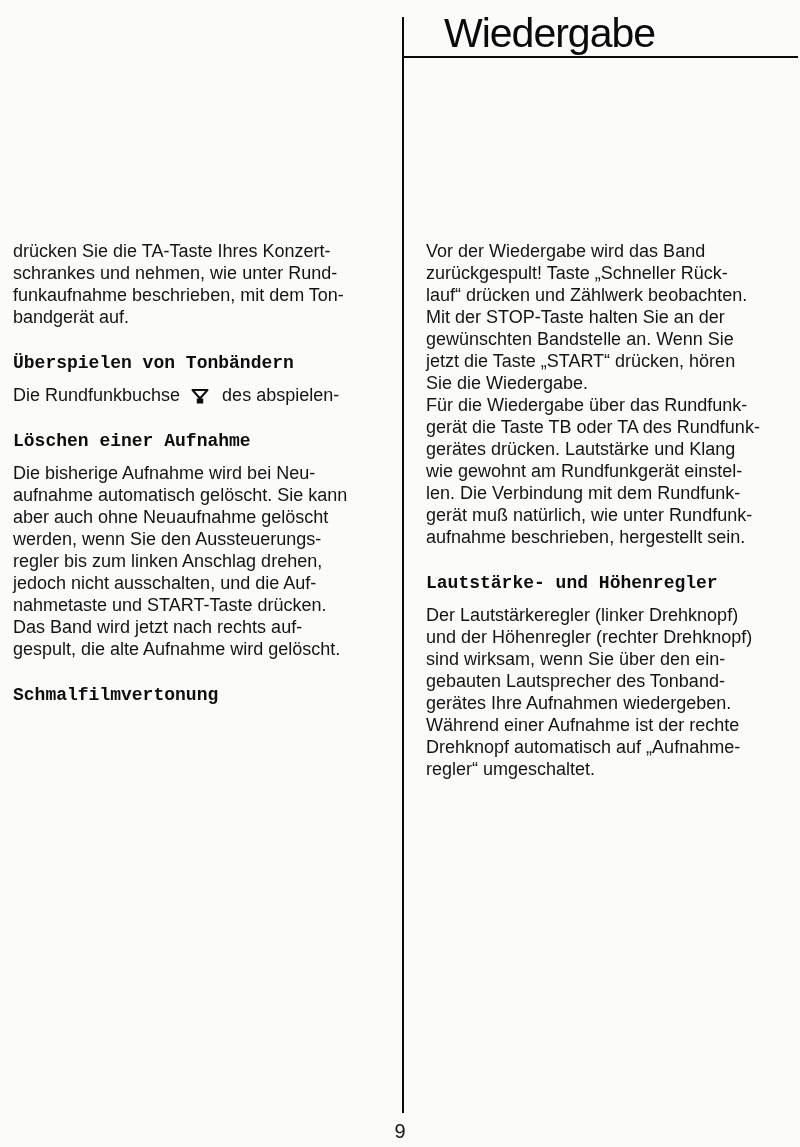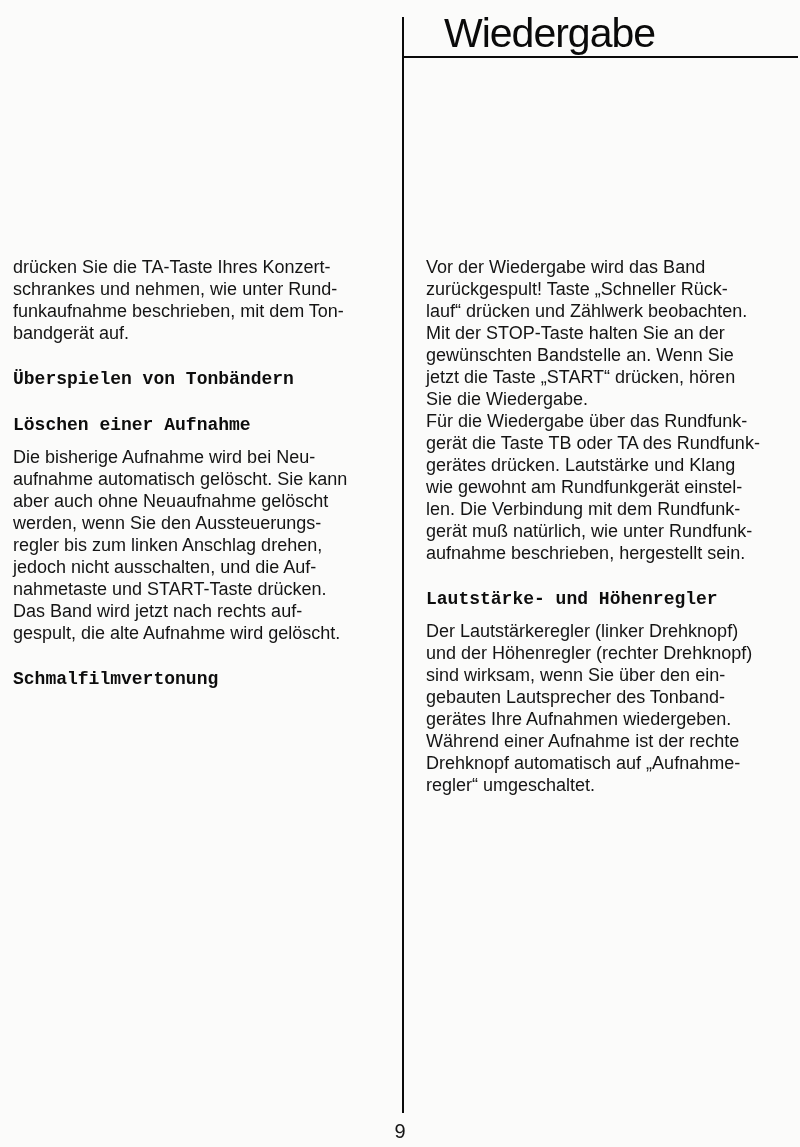--- a/index.html
+++ b/index.html
@@ -34,21 +34,21 @@
   .title-rule {
     position: absolute;
     left: 402px;
     top: 56px;
     width: 396px;
     height: 2px;
     background: #0a0a0a;
   }
   .col {
     position: absolute;
-    top: 256px;
+    top: 240px;
     font-size: 18px;
     line-height: 22px;
   }
   .col-left  { left: 13px;  width: 384px; }
   .col-right { left: 426px; width: 368px; }
   .col p {
     margin: 0;
     white-space: pre-line;
   }
   .col h2 {
@@ -90,20 +90,28 @@
 
   <div class="col col-left">
     <p>drücken Sie die TA-Taste Ihres Konzert-
 schrankes und nehmen, wie unter Rund-
 funkaufnahme beschrieben, mit dem Ton-
 bandgerät auf.</p>
 
     <h2>Überspielen von Tonbändern</h2>
 
 
+    <div class="sym-line">
+      <span>Die Rundfunkbuchse</span>
+      <svg class="icon-radio" width="20" height="20" viewBox="0 0 20 20" aria-hidden="true">
+        <path d="M2.5 4 H17.5 M2.5 4 L10 12.5 M17.5 4 L10 12.5" stroke="#0d0d0d" stroke-width="2" fill="none" stroke-linecap="round"></path>
+        <rect x="6.8" y="12.5" width="6.4" height="5" fill="#0d0d0d"></rect>
+      </svg>
+      <span>des abspielen-</span>
+    </div>
 
 
 
 
     <h2>Löschen einer Aufnahme</h2>
     <p>Die bisherige Aufnahme wird bei Neu-
 aufnahme automatisch gelöscht. Sie kann
 aber auch ohne Neuaufnahme gelöscht
 werden, wenn Sie den Aussteuerungs-
 regler bis zum linken Anschlag drehen,

